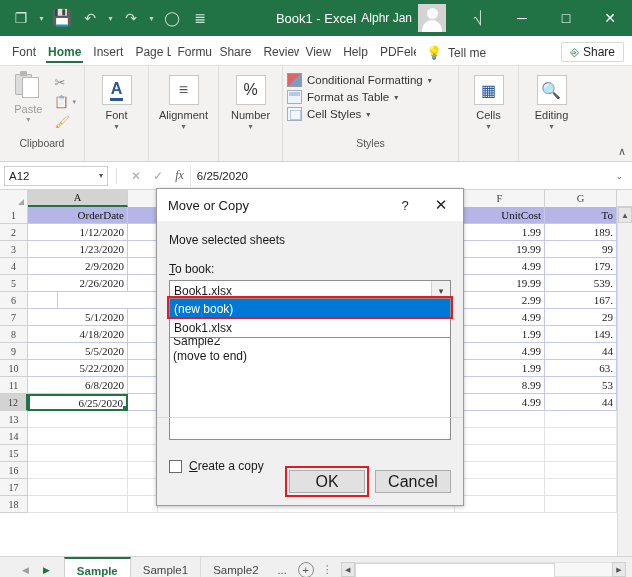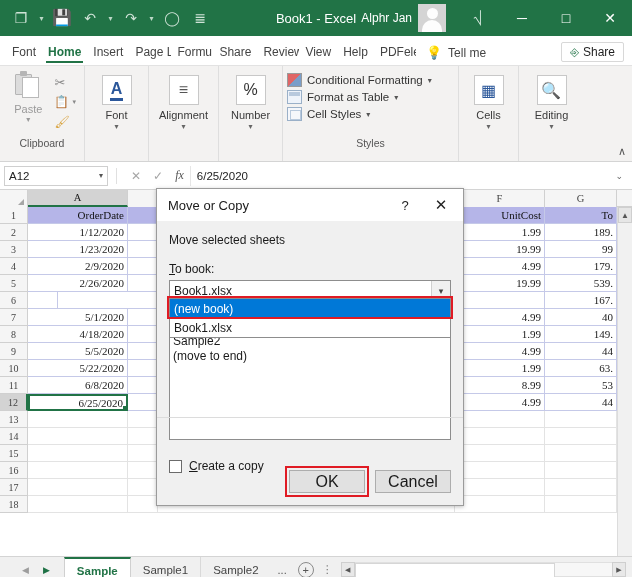--- a/index.html
+++ b/index.html
@@ -542,29 +542,30 @@
             <div class="cell" style="width: 100px;">2/26/2020</div>
             <div class="cell" style="width: 30px;"></div>
             <div class="cell" style="flex: 1 1 0%;"></div>
             <div class="cell" style="width: 90px;">19.99</div>
             <div class="cell" style="width: 72px;">539.</div>
             <div style="width: 15px;"></div>
           </div>
           <div class="gr">
             <div class="cell" style="width: 30px;"></div>
             <div class="cell" style="flex: 1 1 0%;"></div>
+            <div class="cell" style="width: 90px;">2.99</div>
             <div class="cell" style="width: 72px;">167.</div>
             <div style="width: 15px;"></div>
           </div>
           <div class="gr">
             <div class="cell" style="width: 100px;">5/1/2020</div>
             <div class="cell" style="width: 30px;"></div>
             <div class="cell" style="flex: 1 1 0%;"></div>
             <div class="cell" style="width: 90px;">4.99</div>
-            <div class="cell" style="width: 72px;">40</div>
+            <div class="cell" style="width: 72px;">29</div>
             <div style="width: 15px;"></div>
           </div>
           <div class="gr">
             <div class="cell" style="width: 100px;">4/18/2020</div>
             <div class="cell" style="width: 30px;"></div>
             <div class="cell" style="flex: 1 1 0%;"></div>
             <div class="cell" style="width: 90px;">1.99</div>
             <div class="cell" style="width: 72px;">149.</div>
             <div style="width: 15px;"></div>
           </div>

